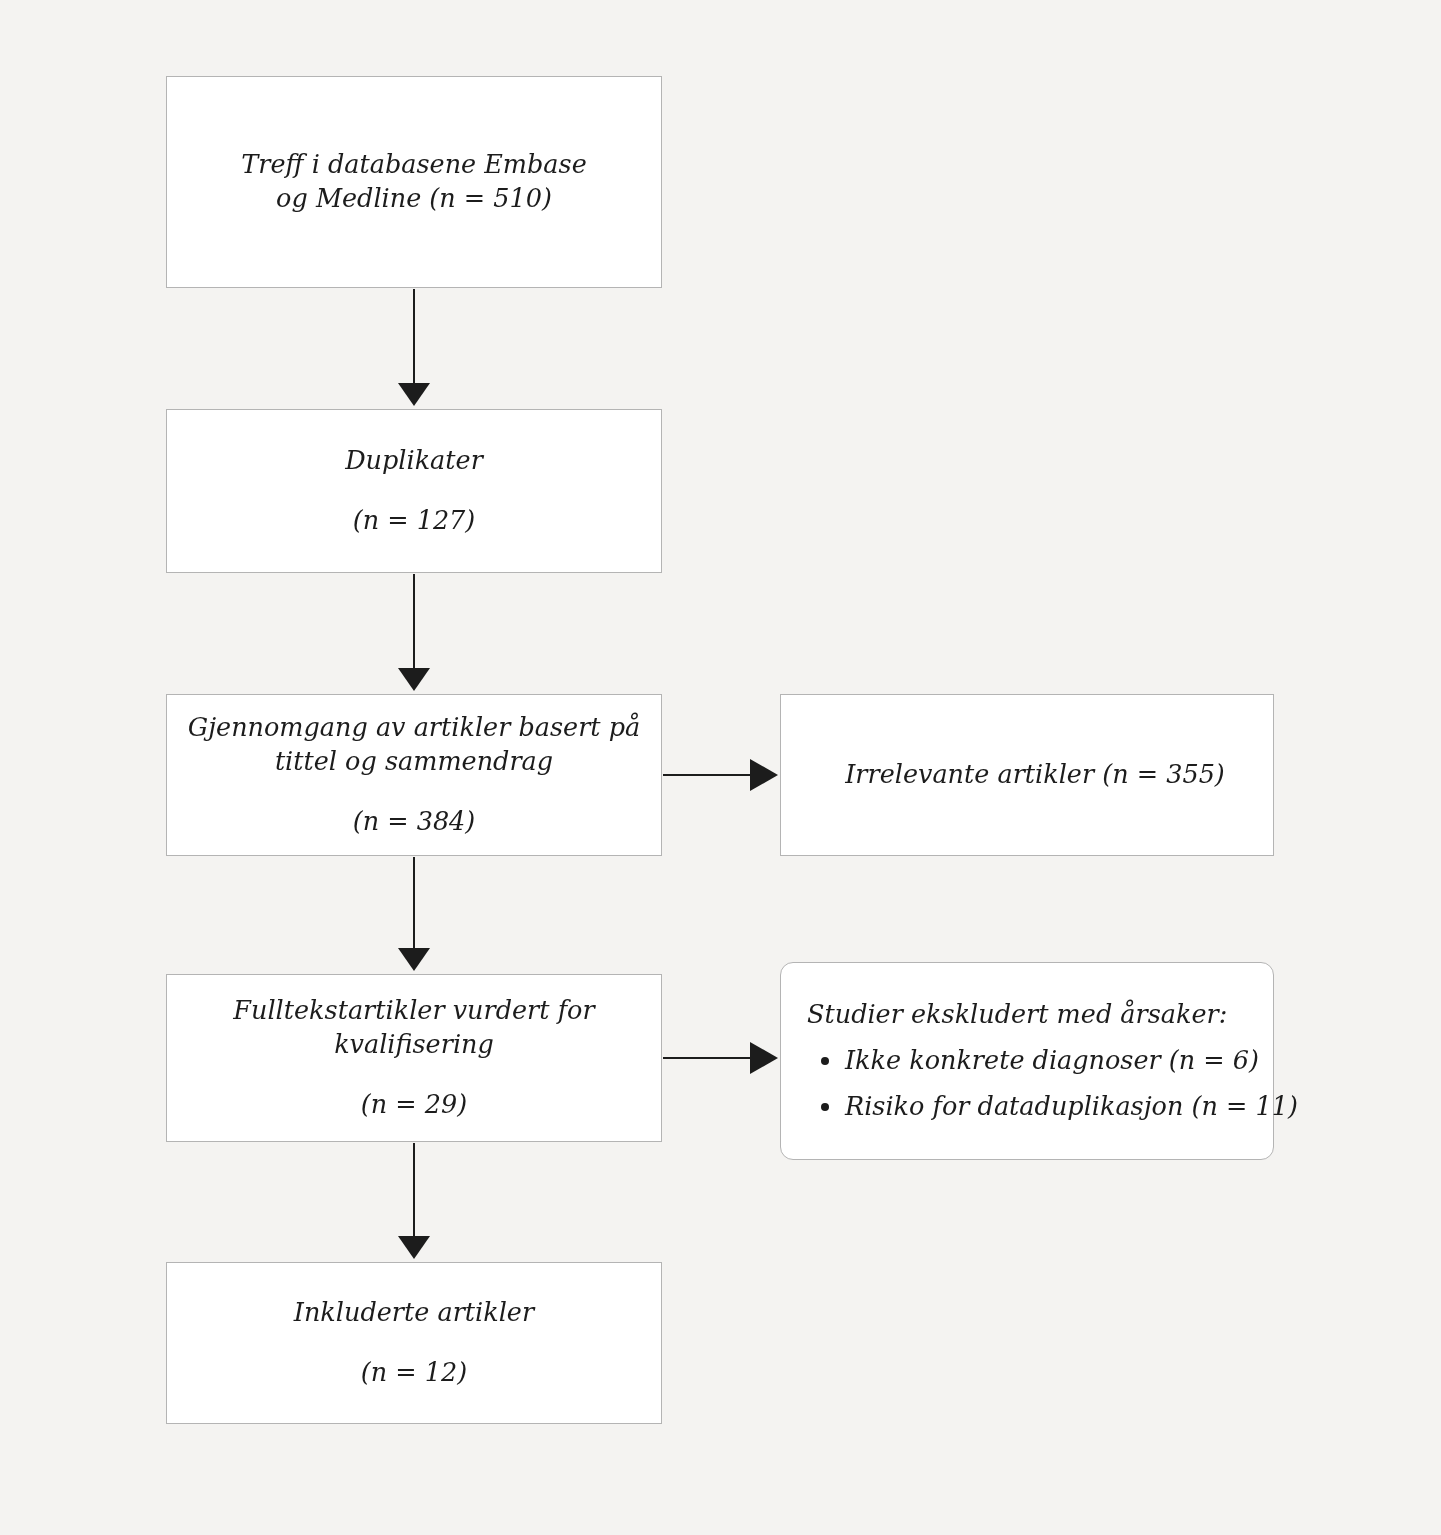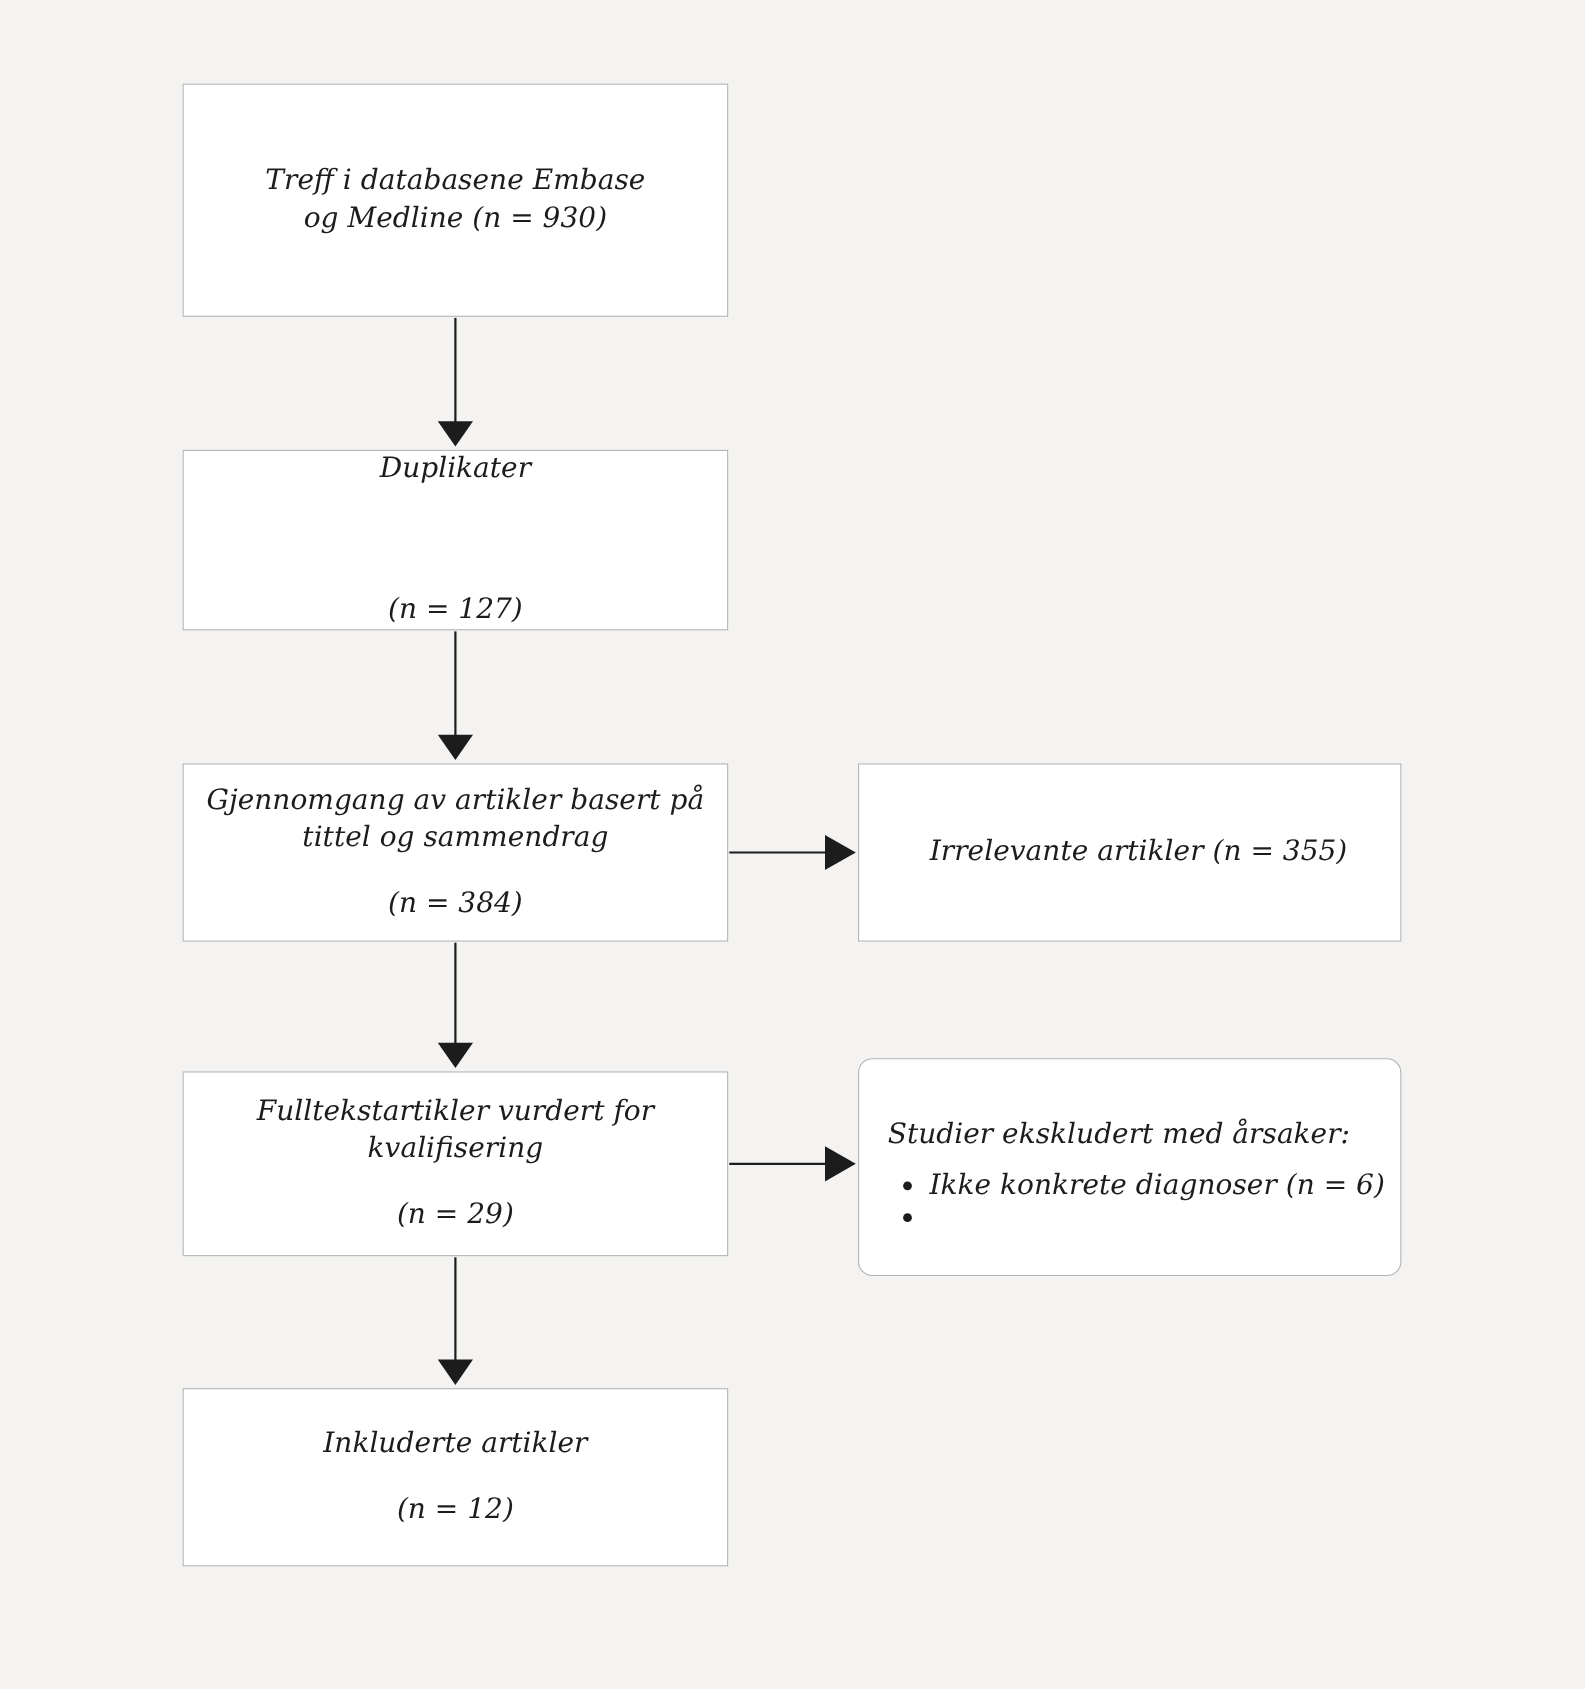--- a/index.html
+++ b/index.html
@@ -49,21 +49,21 @@
   .node .para + .para {
     margin-top: 26px;
   }
   .node .para .ln {
     display: block;
     white-space: nowrap;
   }
 
   
   #box-records        { left: 166px; top: 76px;   width: 496px; height: 212px; }
-  #box-duplicates     { left: 166px; top: 409px;  width: 496px; height: 164px; justify-content: space-between; }
+  #box-duplicates     { left: 166px; top: 409px;  width: 496px; height: 164px; }
   #box-screening      { left: 166px; top: 694px;  width: 496px; height: 162px; }
   #box-irrelevant     { left: 780px; top: 694px;  width: 494px; height: 162px; padding-left: 16px; }
   #box-fulltext       { left: 166px; top: 974px;  width: 496px; height: 168px; }
   #box-excluded       { left: 780px; top: 962px;  width: 494px; height: 198px;
                         align-items: flex-start; justify-content: center; border-radius: 13px; }
   #box-included       { left: 166px; top: 1262px; width: 496px; height: 162px; }
 
   
   .excl-wrap {
     padding: 0 0 0 26px;
@@ -140,21 +140,21 @@
 
     <g>
       <line x1="414" y1="1143" x2="414" y2="1238" stroke="#1c1c1c" stroke-width="2"></line>
       <path d="M398,1236 L430,1236 L414,1259 z" fill="#1c1c1c"></path>
     </g>
   </svg>
 
   <div class="node" id="box-records">
     <p class="para">
       <span class="ln">Treff i databasene Embase</span>
-      <span class="ln">og Medline (n = 930)</span>
+      <span class="ln">og Medline (n = 510)</span>
     </p>
   </div>
 
   <div class="node" id="box-duplicates">
     <p class="para">
       <span class="ln">Duplikater</span>
     </p>
     <p class="para">
       <span class="ln">(n = 127)</span>
     </p>
@@ -189,20 +189,21 @@
   <div class="node" id="box-excluded">
     <div class="excl-wrap">
       <div class="excl-heading">Studier ekskludert med årsaker:</div>
       <ul class="excl-list">
         <li>
           <span class="bullet"></span>
           <span>Ikke konkrete diagnoser (n = 6)</span>
         </li>
         <li>
           <span class="bullet"></span>
+          <span>Risiko for dataduplikasjon (n = 11)</span>
         </li>
       </ul>
     </div>
   </div>
 
   <div class="node" id="box-included">
     <p class="para">
       <span class="ln">Inkluderte artikler</span>
     </p>
     <p class="para">

